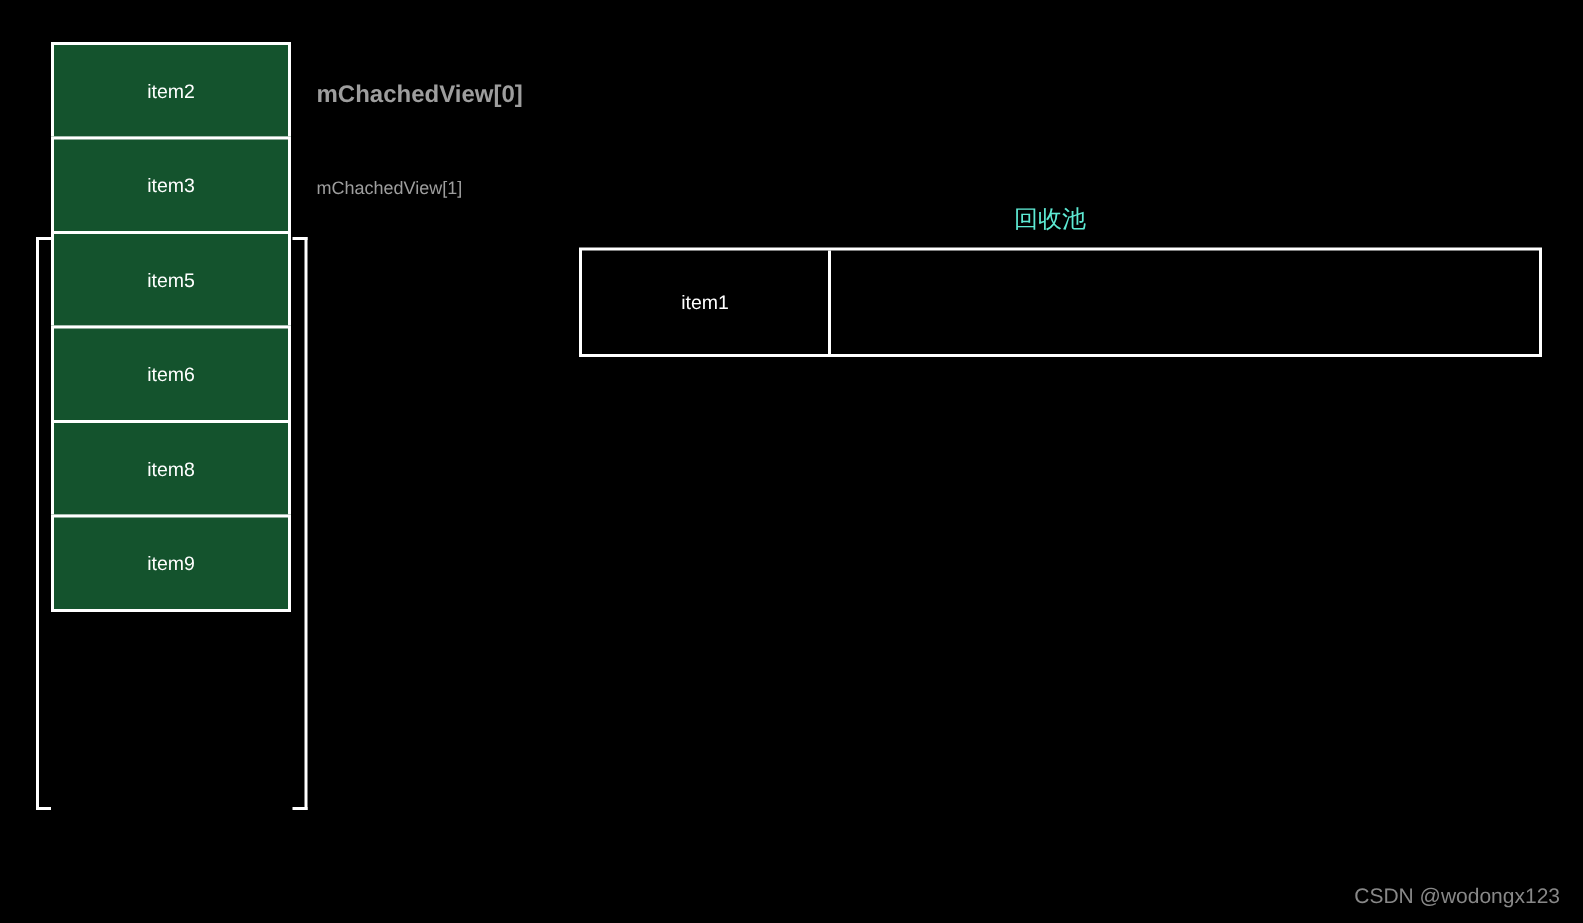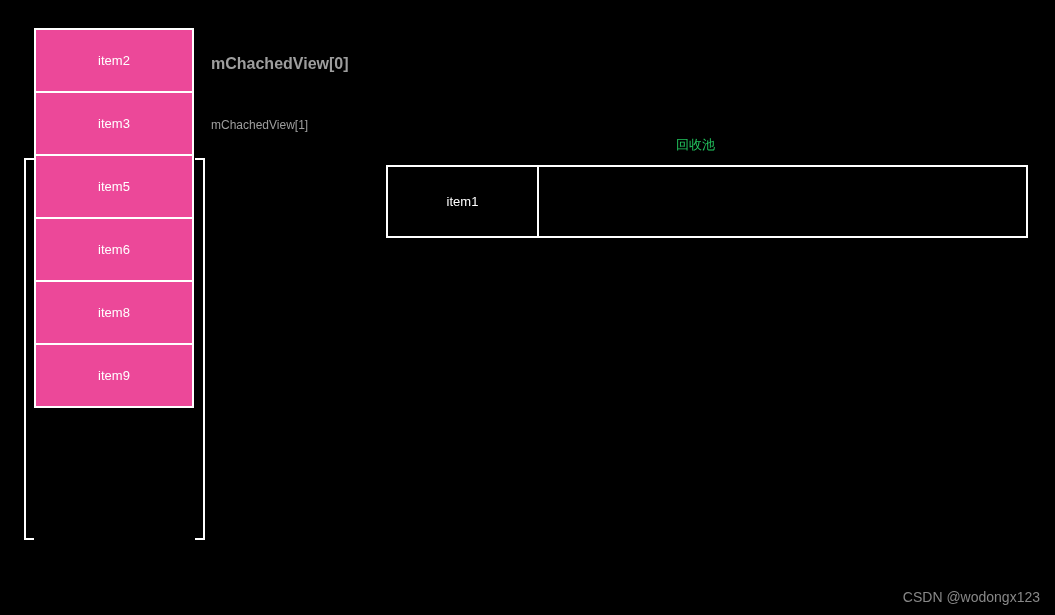--- a/index.html
+++ b/index.html
@@ -15,21 +15,21 @@
       font-family: Arial, sans-serif;
     }
     .left-column {
       position: absolute;
       left: 34px;
       top: 28px;
       width: 160px;
     }
     .item-box {
       border: 2px solid #ffffff;
-      background: #ec4899;
+      background: #14532d;
       height: 65px;
       display: flex;
       align-items: center;
       justify-content: center;
       color: #ffffff;
       font-size: 13px;
       margin-top: -2px;
     }
     .item-box:first-child {
       margin-top: 0;
@@ -67,34 +67,34 @@
       left: 211px;
       top: 118px;
       color: #9e9e9e;
       font-size: 12px;
       font-weight: normal;
     }
     .pool-title {
       position: absolute;
       left: 676px;
       top: 136px;
-      color: #22c55e;
-      font-size: 13px;
+      color: #5eead4;
+      font-size: 16px;
     }
     .pool-container {
       position: absolute;
       left: 386px;
       top: 165px;
       width: 642px;
       height: 73px;
       border: 2px solid #ffffff;
       display: flex;
     }
     .pool-item {
-      width: 151px;
+      width: 166px;
       height: 100%;
       border-right: 2px solid #ffffff;
       display: flex;
       align-items: center;
       justify-content: center;
       color: #ffffff;
       font-size: 13px;
     }
     .watermark {
       position: absolute;

